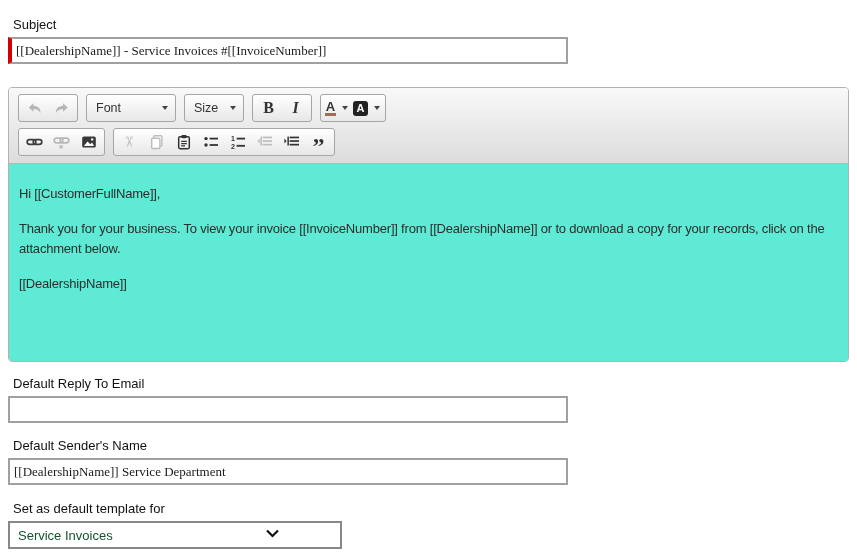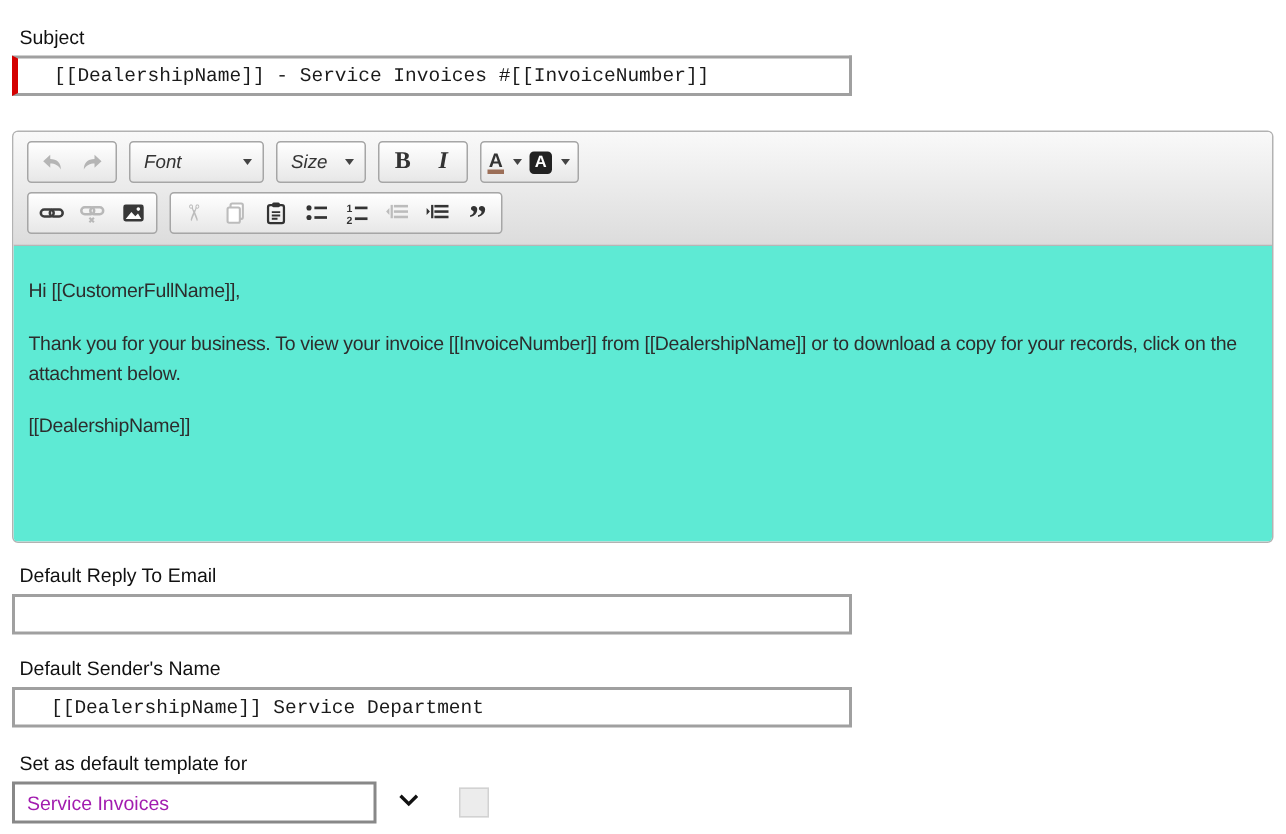--- a/index.html
+++ b/index.html
@@ -8,22 +8,22 @@
     font-family: "Liberation Sans", sans-serif;
     color:#1a1a1a;
     width:857px; height:556px;
     padding:8px;
     font-size:13px;
   }
   .field-label { display:block; font-size:13px; color:#111; margin:9px 0 5px 5px; }
   .text-input {
     width:560px; height:27px;
     border:2px solid #a0a0a0;
-    padding:0 24px;
-    font-family:Liberation Mono, monospace;
+    padding:0 4px;
+    font-family:Liberation Serif, serif;
     font-size:13px; color:#1a1a1a;
     outline:none;
     background:#fff;
   }
   .text-input.invalid { border-left:4px solid #d40000; }
 
   
   .rte {
     width:841px; margin-top:23px;
     border:1px solid #b2b2b2;
@@ -55,21 +55,21 @@
     font-family:"Liberation Serif",serif;
     color:#333;
   }
   .tb-btn.disabled { cursor:default; }
   .tb-combo {
     display:inline-flex; align-items:center; justify-content:space-between;
     background:linear-gradient(#ffffff,#e7e7e7);
     border:1px solid #a6a6a6; border-radius:3px;
     height:28px; margin-right:8px;
     padding:0 7px 0 9px;
-    font-size:12.5px; color:#333; cursor:pointer;font-style:italic;
+    font-size:12.5px; color:#333; cursor:pointer;
   }
   .combo-font { width:90px; }
   .combo-size { width:60px; }
   .caret {
     width:0; height:0; margin-left:6px;
     border-left:3.5px solid transparent;
     border-right:3.5px solid transparent;
     border-top:4.5px solid #444;
   }
   .bold-glyph { font-weight:bold; font-size:16px; }
@@ -89,24 +89,24 @@
     font-size:13px; letter-spacing:-0.2px; color:#2d2d2d; line-height:20px;
     overflow:hidden;
   }
   .rte-content p { margin:0 0 15px; max-width:820px; }
 
   
   .bottom-row { display:flex; align-items:center; margin-top:0; }
   .tpl-select-wrap { position:relative; width:279px; }
   .tpl-select {
     appearance:none; -webkit-appearance:none;
-    width:243px; height:28px;
+    width:334px; height:28px;
     border:2px solid #888; border-radius:0;
     background:#fff; padding:0 26px 0 8px;
-    font-family:"Liberation Sans",sans-serif; font-size:13px; color:#a21caf;
+    font-family:"Liberation Sans",sans-serif; font-size:13px; color:#14532d;
     outline:none; cursor:pointer;
   }
   .sel-chevron { position:absolute; right:8px; top:8px; pointer-events:none; }
   .tpl-checkbox {
     appearance:none; -webkit-appearance:none;
     width:20px; height:20px; margin:0 0 0 19px;
     background:#ececec; border:1px solid #d2d2d2;
     cursor:pointer;
   }
   .cb-label { margin-left:9px; font-size:13px; color:#111; cursor:default; }

